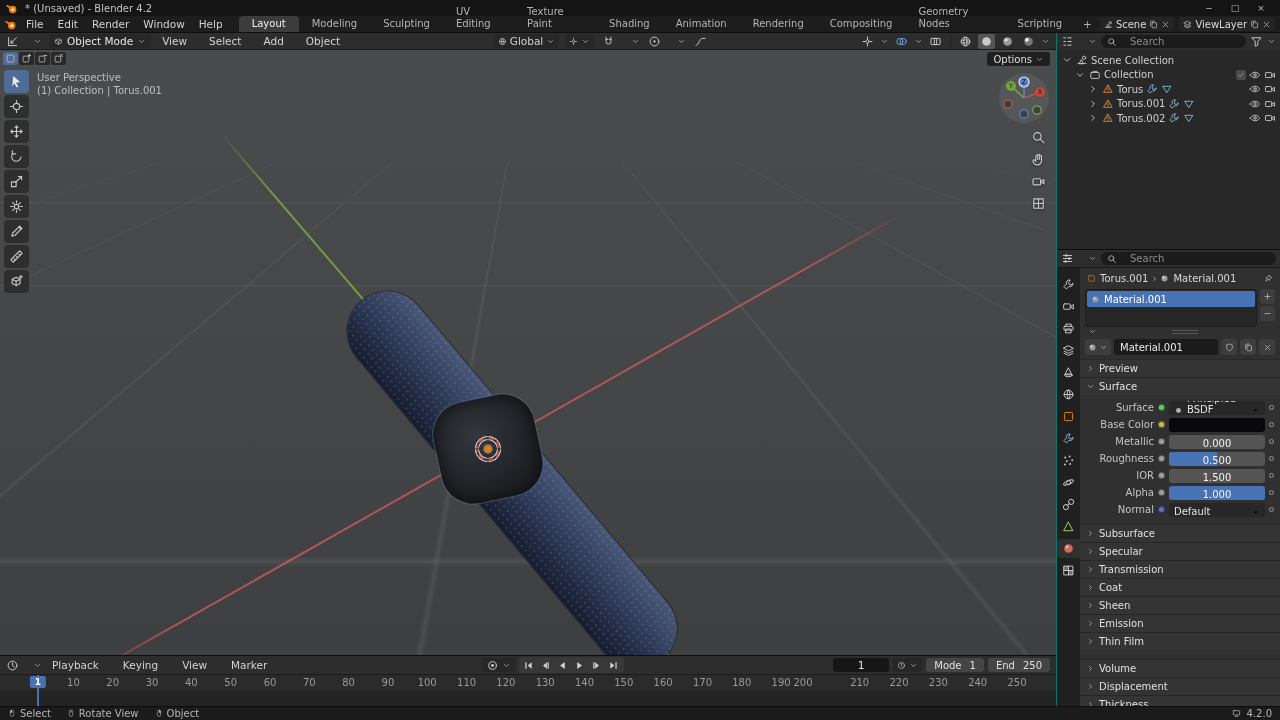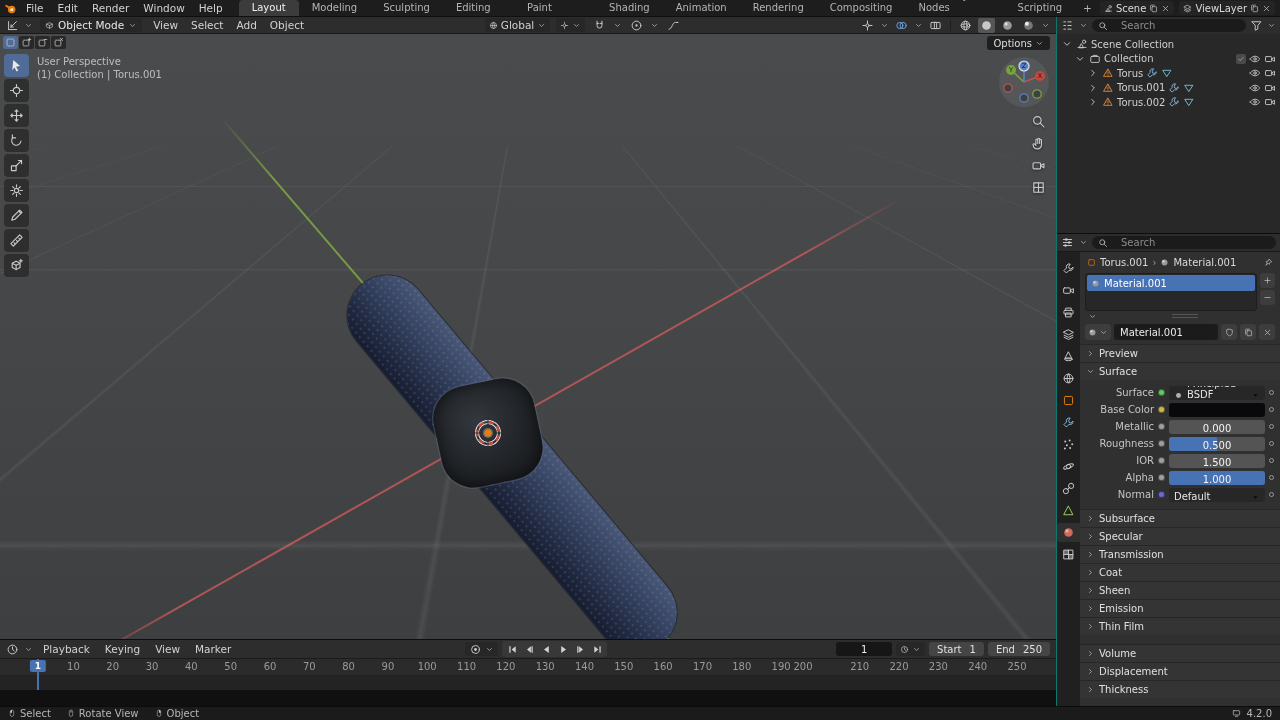--- a/index.html
+++ b/index.html
@@ -37,21 +37,21 @@
   .db-pill{display:flex;align-items:center;gap:3px;background:#242424;border-radius:3px;padding:1px 4px;height:14px;font-size:10px;color:#dadada;}
 
   
   .main{flex:1;display:flex;min-height:0;}
   .left-col{width:1057px;flex:none;display:flex;flex-direction:column;border-right:1px solid #0f766e;}
   .right-col{flex:1;display:flex;flex-direction:column;min-width:0;}
 
   
   .viewport{height:622px;flex:none;display:flex;flex-direction:column;}
   .vp-header{height:17px;background:#2d2d2d;display:flex;align-items:center;gap:7px;padding:0 6px;border-bottom:1px solid #191919;flex:none;font-size:10.5px;}
-  .hgrp{display:flex;align-items:center;gap:5px;}
+  .hgrp{display:flex;align-items:center;gap:14px;}
   .mode-pill{display:flex;align-items:center;gap:4px;background:#272727;border-radius:3px;padding:1px 5px;height:14px;color:#e6e6e6;}
   .hdr-menu{color:#d2d2d2;padding:0 4px;}
   .hdr-center{margin-left:auto;display:flex;align-items:center;gap:6px;}
   .hdr-right{margin-left:auto;display:flex;align-items:center;gap:4px;}
   .pill{display:flex;align-items:center;gap:3px;background:#272727;border-radius:3px;padding:1px 4px;height:14px;}
   .hd-btn{display:flex;align-items:center;padding:1px 2px;border-radius:2px;}
   .hd-btn.active{background:#565656;}
   .vdiv{width:1px;height:11px;background:#1e1e1e;margin:0 2px;}
 
   .vp-canvas{position:relative;flex:1;overflow:hidden;background:linear-gradient(180deg,#4a4b4d 0%,#464749 45%,#3e3f41 100%);}
@@ -158,20 +158,35 @@
   .sb-ic{display:inline-flex;}
   .sb-ic svg{width:8px;height:12.5px;}
   .sb-ic svg rect{stroke:#b5b5b5;fill:none;stroke-width:1.2;}
   .sb-right{margin-left:auto;display:flex;align-items:center;gap:6px;}
 </style>
 </head>
 <body>
 
 <div id="root">
 
+  <div class="titlebar">
+    <span class="ic">
+        <svg viewBox="0 0 16 16">
+          <circle cx="8.2" cy="9.2" r="4.6" fill="#e87d0d" stroke="none"></circle>
+          <circle cx="8.2" cy="9.2" r="1.9" fill="#eee" stroke="none"></circle>
+          <path d="M1.5 4.5l5.2 3.4" stroke="#e87d0d" stroke-width="2.2"></path>
+        </svg>
+      </span>
+    <span>* (Unsaved) - Blender 4.2</span>
+    <div class="win-btns">
+      <span class="win-btn">−</span>
+      <span class="win-btn">□</span>
+      <span class="win-btn">×</span>
+    </div>
+  </div>
 
   <div class="menubar">
     <span class="ic">
         <svg viewBox="0 0 16 16">
           <circle cx="8.2" cy="9.2" r="4.6" fill="#e87d0d" stroke="none"></circle>
           <circle cx="8.2" cy="9.2" r="1.9" fill="#eee" stroke="none"></circle>
           <path d="M1.5 4.5l5.2 3.4" stroke="#e87d0d" stroke-width="2.2"></path>
         </svg>
       </span>
     <div class="menus">
@@ -670,21 +685,21 @@
                     <path d="M8 4.8V8l2.3 1.8"></path>
                   </svg>
                 </span>
               <span class="ic caret">
                   <svg viewBox="0 0 16 16">
                     <path d="M4.5 6.2L8 9.7l3.5-3.5"></path>
                   </svg>
                 </span>
             </span>
             <span class="range-field">
-              <span>Start</span>
+              <span>Mode</span>
               <span>1</span>
             </span>
             <span class="range-field">
               <span>End</span>
               <span>250</span>
             </span>
           </div>
         </div>
         <div class="tl-body">
           <div class="tl-ruler">

